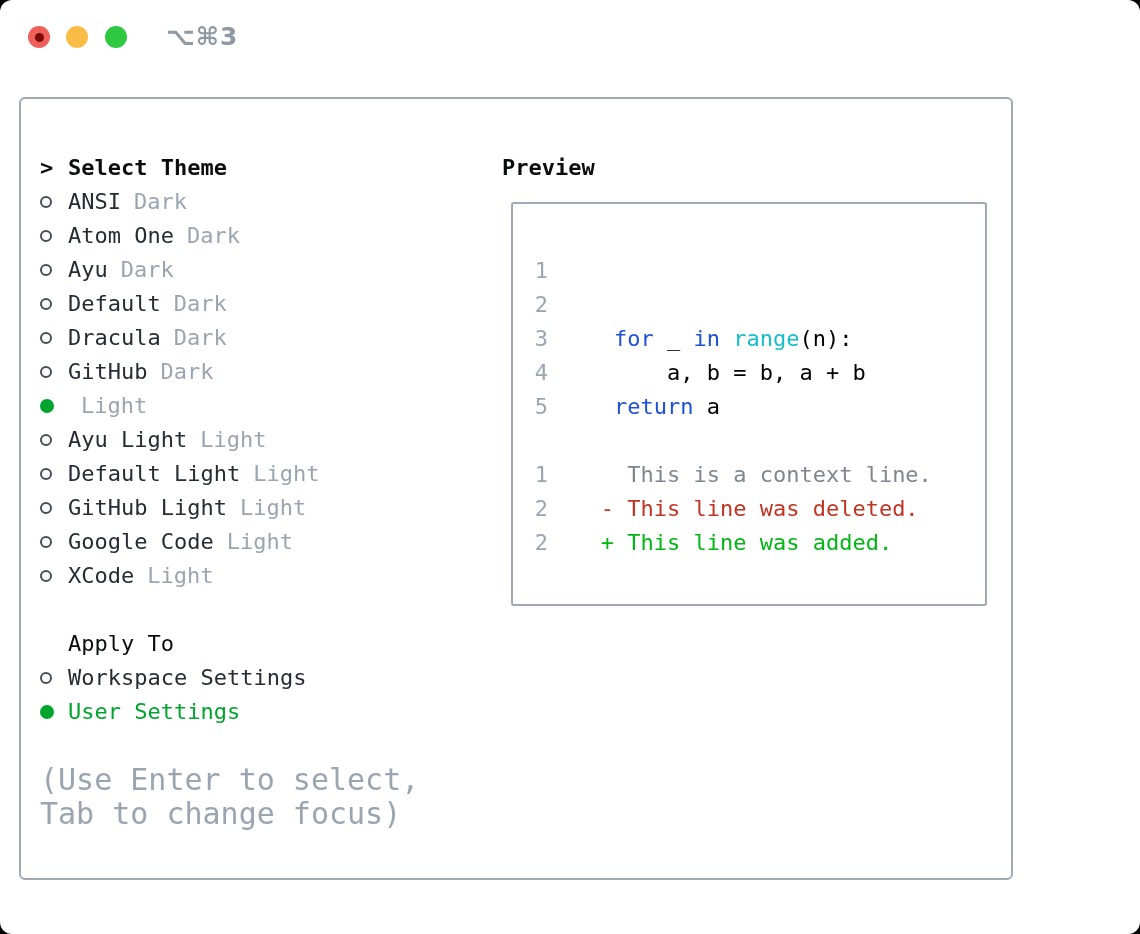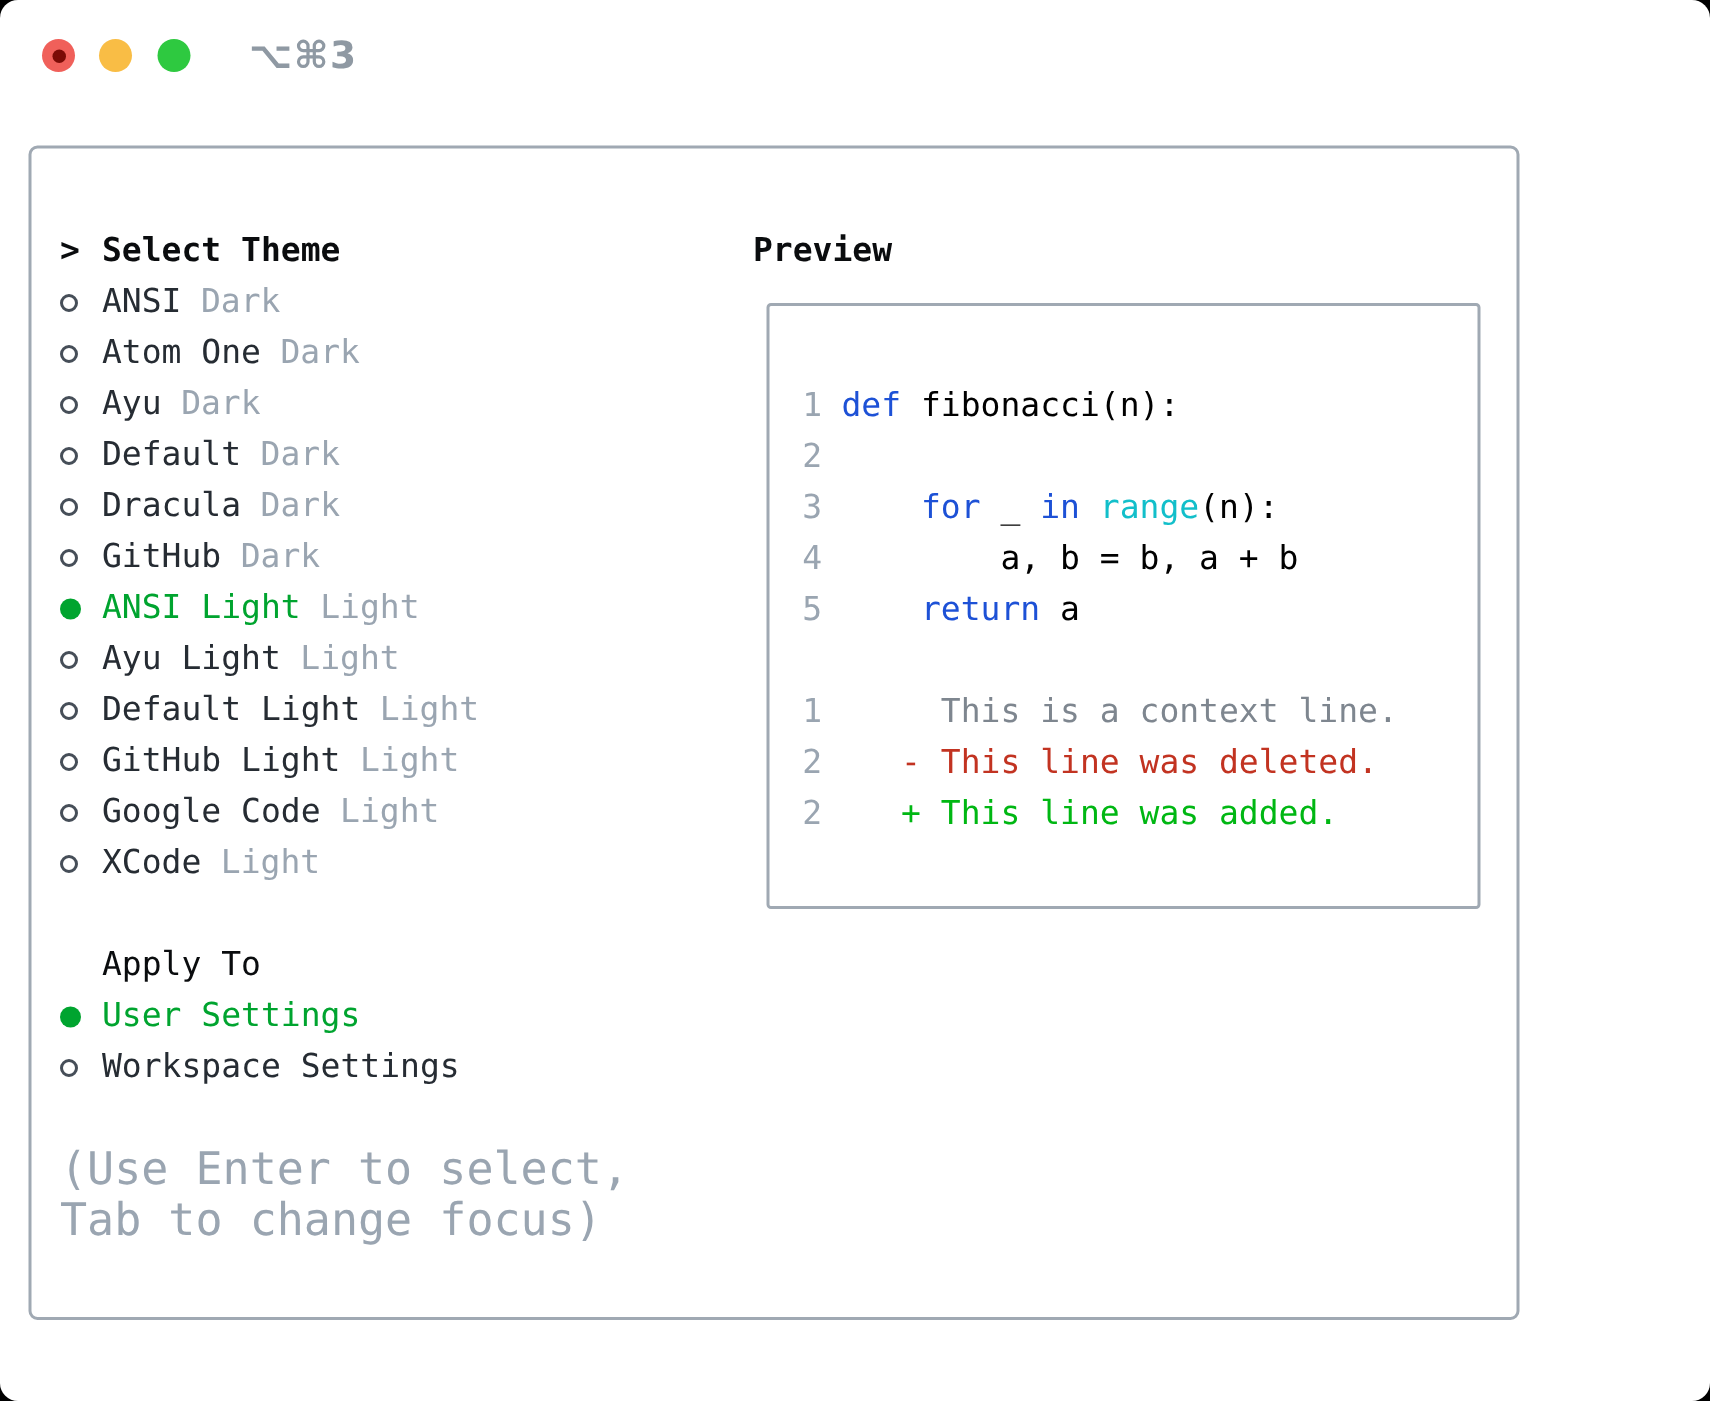--- a/index.html
+++ b/index.html
@@ -96,49 +96,49 @@
         <span class="hdr-label">Select Theme</span>
       </div>
 
       <div id="theme-list">
           <div class="row item"><span class="prefix"><span class="circle"></span></span><span class="iname">ANSI</span><span class="ivariant">Dark</span></div>
           <div class="row item"><span class="prefix"><span class="circle"></span></span><span class="iname">Atom One</span><span class="ivariant">Dark</span></div>
           <div class="row item"><span class="prefix"><span class="circle"></span></span><span class="iname">Ayu</span><span class="ivariant">Dark</span></div>
           <div class="row item"><span class="prefix"><span class="circle"></span></span><span class="iname">Default</span><span class="ivariant">Dark</span></div>
           <div class="row item"><span class="prefix"><span class="circle"></span></span><span class="iname">Dracula</span><span class="ivariant">Dark</span></div>
           <div class="row item"><span class="prefix"><span class="circle"></span></span><span class="iname">GitHub</span><span class="ivariant">Dark</span></div>
-          <div class="row item selected"><span class="prefix"><span class="circle filled"></span></span><span class="iname">ANSI Light</span><span class="ivariant">Light</span></div>
+          <div class="row item selected"><span class="prefix"><span class="circle filled"></span></span><span class="ivariant">Light</span></div>
           <div class="row item"><span class="prefix"><span class="circle"></span></span><span class="iname">Ayu Light</span><span class="ivariant">Light</span></div>
           <div class="row item"><span class="prefix"><span class="circle"></span></span><span class="iname">Default Light</span><span class="ivariant">Light</span></div>
           <div class="row item"><span class="prefix"><span class="circle"></span></span><span class="iname">GitHub Light</span><span class="ivariant">Light</span></div>
           <div class="row item"><span class="prefix"><span class="circle"></span></span><span class="iname">Google Code</span><span class="ivariant">Light</span></div>
           <div class="row item"><span class="prefix"><span class="circle"></span></span><span class="iname">XCode</span><span class="ivariant">Light</span></div>
         </div>
 
       <div class="apply-section">
         <div class="row">
           <span class="prefix"></span>
           <span class="hdr2-label">Apply To</span>
         </div>
         <div id="apply-list">
+            <div class="row item"><span class="prefix"><span class="circle"></span></span><span class="iname">Workspace Settings</span></div>
             <div class="row item selected"><span class="prefix"><span class="circle filled"></span></span><span class="iname">User Settings</span></div>
-            <div class="row item"><span class="prefix"><span class="circle"></span></span><span class="iname">Workspace Settings</span></div>
           </div>
       </div>
 
       <div class="help">(Use Enter to select, Tab to change focus)</div>
     </div>
 
     <div class="row preview-header">
       <span class="hdr-label">Preview</span>
     </div>
 
     <div class="preview-box">
       <div id="code-lines">
-          <div class="crow"><span class="lnum">1</span><span class="ccode"><span class="tok-kw">def</span><span class="tok-fg"> fibonacci(n):</span></span></div>
+          <div class="crow"><span class="lnum">1</span></div>
           <div class="crow"><span class="lnum">2</span></div>
           <div class="crow"><span class="lnum">3</span><span class="ccode"><span class="tok-fg">    </span><span class="tok-kw">for</span><span class="tok-fg"> _ </span><span class="tok-kw">in</span><span class="tok-fg"> </span><span class="tok-bi">range</span><span class="tok-fg">(n):</span></span></div>
           <div class="crow"><span class="lnum">4</span><span class="ccode"><span class="tok-fg">        a, b = b, a + b</span></span></div>
           <div class="crow"><span class="lnum">5</span><span class="ccode"><span class="tok-fg">    </span><span class="tok-kw">return</span><span class="tok-fg"> a</span></span></div>
           <div class="crow"><span class="lnum"></span><span class="ccode"></span></div>
           <div class="crow"><span class="lnum">1</span><span class="ccode"><span class="tok-ctx">     This is a context line.</span></span></div>
           <div class="crow"><span class="lnum">2</span><span class="ccode"><span class="tok-del">   - This line was deleted.</span></span></div>
           <div class="crow"><span class="lnum">2</span><span class="ccode"><span class="tok-add">   + This line was added.</span></span></div>
         </div>
     </div>

